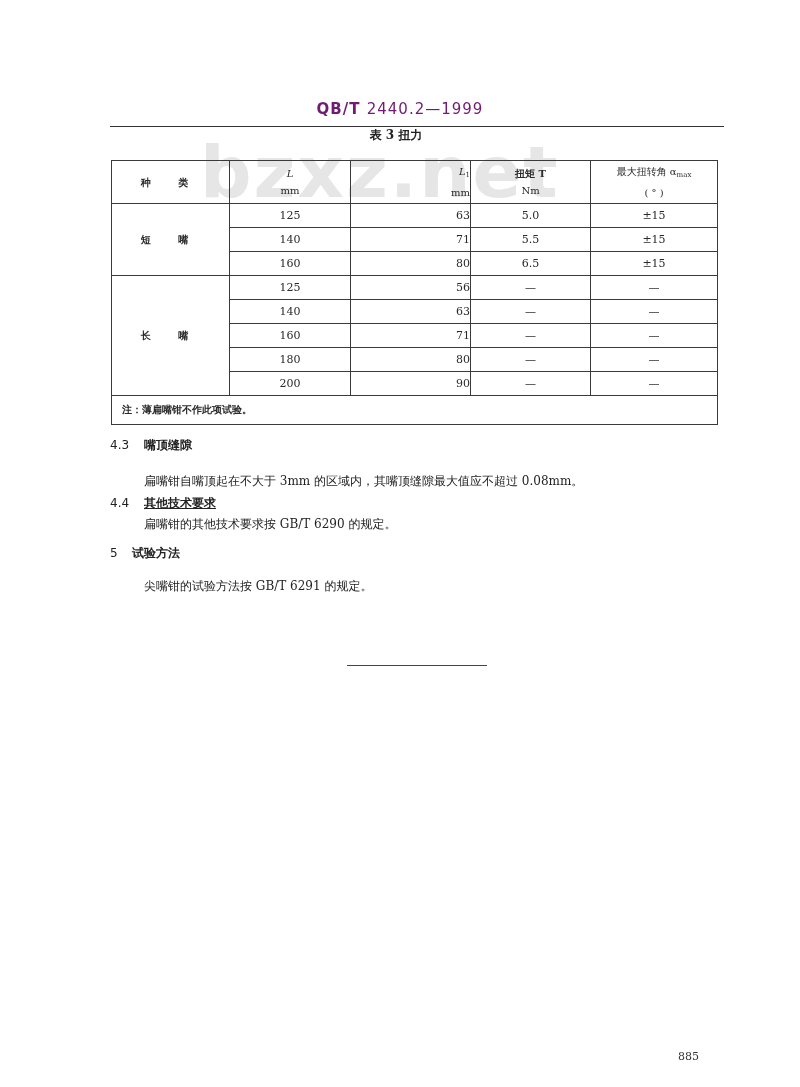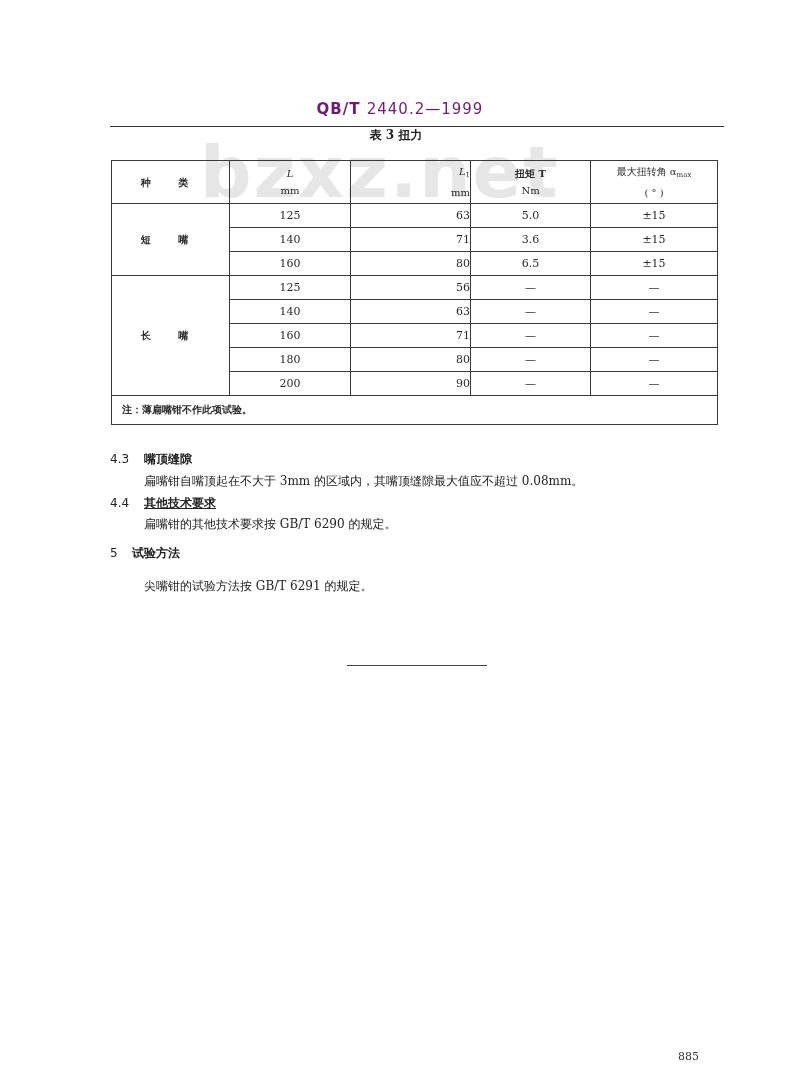--- a/index.html
+++ b/index.html
@@ -85,21 +85,21 @@
   <tr>
     <td class="c1" rowspan="3"><span class="cjk-bold">短  嘴</span></td>
     <td class="c2">125</td>
     <td class="c3">63</td>
     <td class="c4">5.0</td>
     <td class="c5">±15</td>
   </tr>
   <tr>
     <td class="c2">140</td>
     <td class="c3">71</td>
-    <td class="c4">3.6</td>
+    <td class="c4">5.5</td>
     <td class="c5">±15</td>
   </tr>
   <tr>
     <td class="c2">160</td>
     <td class="c3">80</td>
     <td class="c4">6.5</td>
     <td class="c5">±15</td>
   </tr>
 
   <tr>
@@ -133,21 +133,21 @@
     <td class="c4">—</td>
     <td class="c5">—</td>
   </tr>
 
   <tr class="note">
     <td colspan="5">注：薄扁嘴钳不作此项试验。</td>
   </tr>
 </tbody>
   </table>
 
-<div class="abs sec" style="left:110px; top:451px;">
+<div class="abs sec" style="left:110px; top:437px;">
   <span class="sec-num">4.3</span><span class="sec-title">嘴顶缝隙</span>
 </div>
 <div class="abs para" style="left:144px; top:473px;">扁嘴钳自嘴顶起在不大于 3mm 的区域内，其嘴顶缝隙最大值应不超过 0.08mm。</div>
 
 <div class="abs sec" style="left:110px; top:495px;text-decoration:underline;">
   <span class="sec-num">4.4</span><span class="sec-title">其他技术要求</span>
 </div>
 <div class="abs para" style="left:144px; top:516px;">扁嘴钳的其他技术要求按 GB/T 6290 的规定。</div>
 
 <div class="abs sec" style="left:110px; top:545px;">

